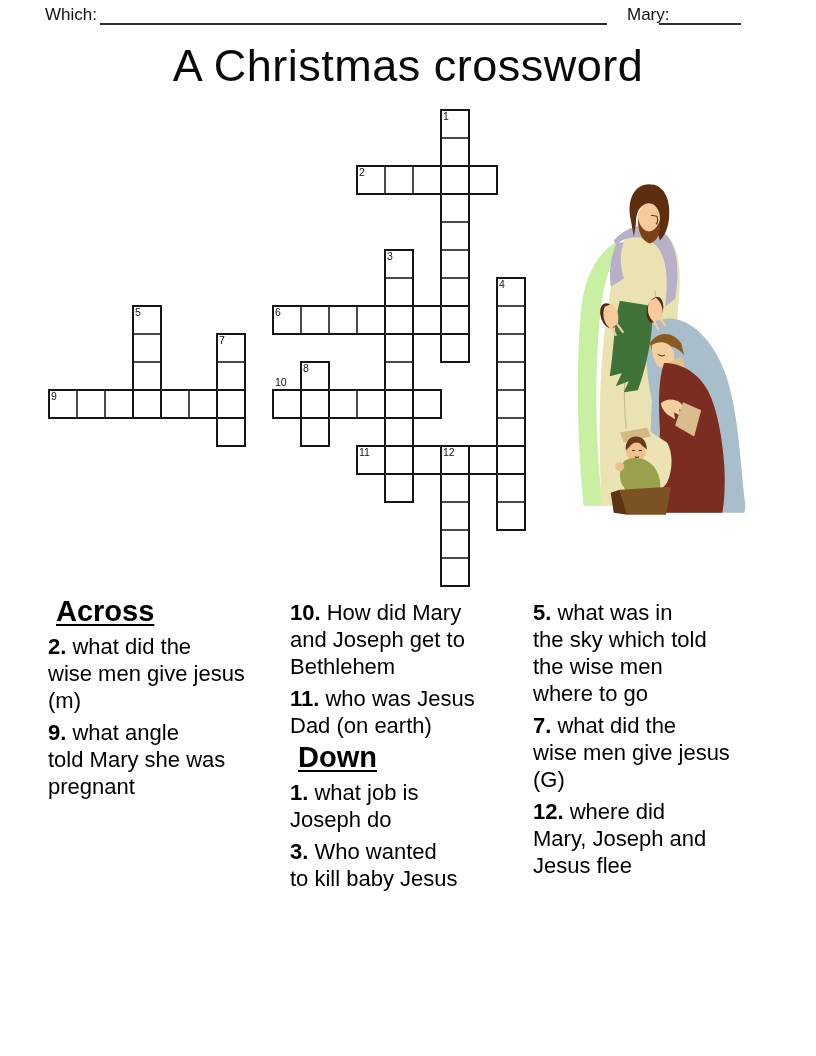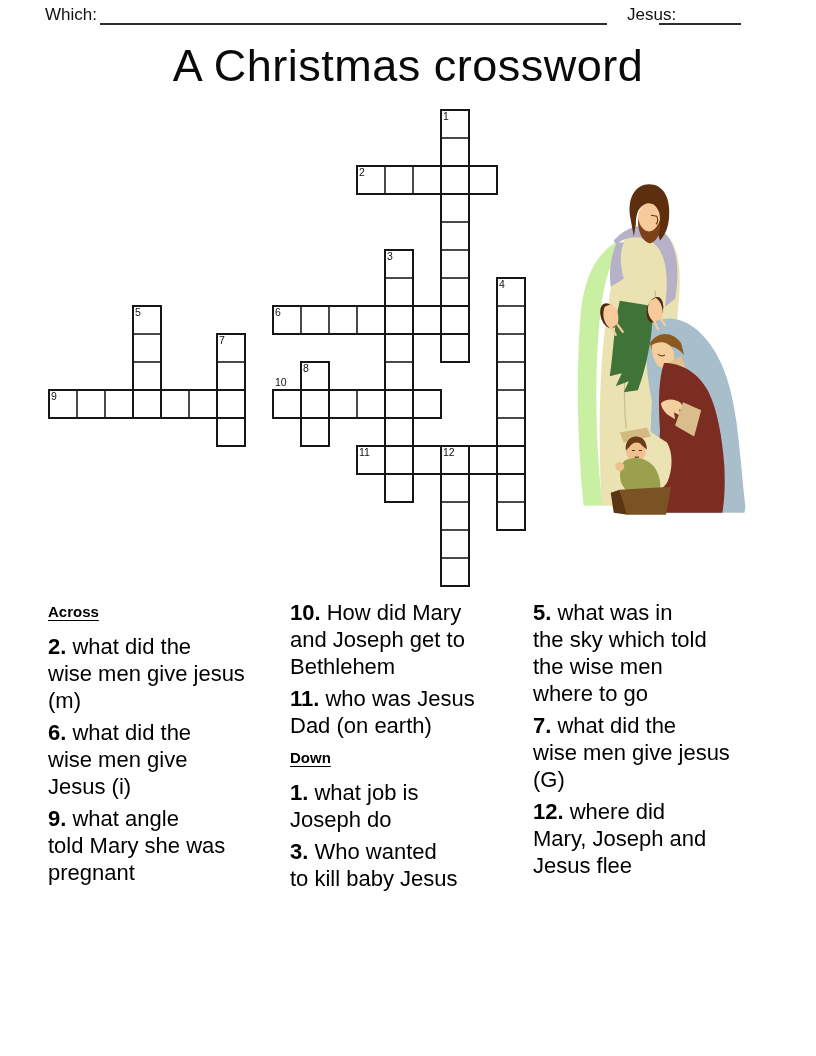--- a/index.html
+++ b/index.html
@@ -28,30 +28,30 @@
     position:absolute;font-size:10.5px;line-height:11px;color:#111;z-index:5;
   }
   
   #nativity{position:absolute;left:553px;top:158px;width:222px;height:382px;}
   
   .clue-col{position:absolute;font-size:22px;line-height:27px;}
   .clue{margin-bottom:5px;}
   .clue-num{font-weight:700;margin-top:8px;}
   .clue-text{white-space:pre-line;}
   .clue-header{
-    font-weight:700;font-size:15px;text-decoration:underline;
-    text-underline-offset:3px;margin:2px 0 8px 0;
+    font-weight:700;font-size:29px;text-decoration:underline;
+    text-underline-offset:3px;margin:2px 0 8px 8px;
   }
 </style>
 </head>
 <body>
 
 <span class="toplabel" style="left:45px;top:5px;">Which:</span>
 <div class="writeline" style="left:100px;top:6px;width:507px;"></div>
-<span class="toplabel" style="left:627px;top:5px;">Jesus:</span>
+<span class="toplabel" style="left:627px;top:5px;">Mary:</span>
 <div class="writeline" style="left:659px;top:6px;width:82px;"></div>
 
 <div class="title">A Christmas crossword</div>
 
 <div id="grid" style="left: 49px; top: 110px;">
     <div class="cell" style="left: 392px; top: 0px;"></div>
     <div class="cell" style="left: 392px; top: 28px;"></div>
     <div class="cell" style="left: 392px; top: 56px;"></div>
     <div class="cell" style="left: 392px; top: 84px;"></div>
     <div class="cell" style="left: 392px; top: 112px;"></div>
@@ -187,23 +187,20 @@
 
   <path fill="#5a3413" d="M57 333 L66 330 L74 355 L60 353 Z"></path>
   <path fill="#7b5224" d="M66 330 L117 327 L112 355 L73 355 Z"></path>
 </svg>
 
 <div id="clue-col-1" class="clue-col" style="left:48px;top:596px;width:244px;">
     <div class="clue-header">Across</div>
     <div class="clue"><b class="clue-num">2. </b><span class="clue-text">what did the
 wise men give jesus
 (m)</span></div>
-    <div class="clue"><b class="clue-num">6. </b><span class="clue-text">what did the
-wise men give
-Jesus (i)</span></div>
     <div class="clue"><b class="clue-num">9. </b><span class="clue-text">what angle
 told Mary she was
 pregnant</span></div>
   </div>
 <div id="clue-col-2" class="clue-col" style="left:290px;top:599px;width:240px;">
     <div class="clue"><b class="clue-num">10. </b><span class="clue-text">How did Mary
 and Joseph get to
 Bethlehem</span></div>
     <div class="clue"><b class="clue-num">11. </b><span class="clue-text">who was Jesus
 Dad (on earth)</span></div>

